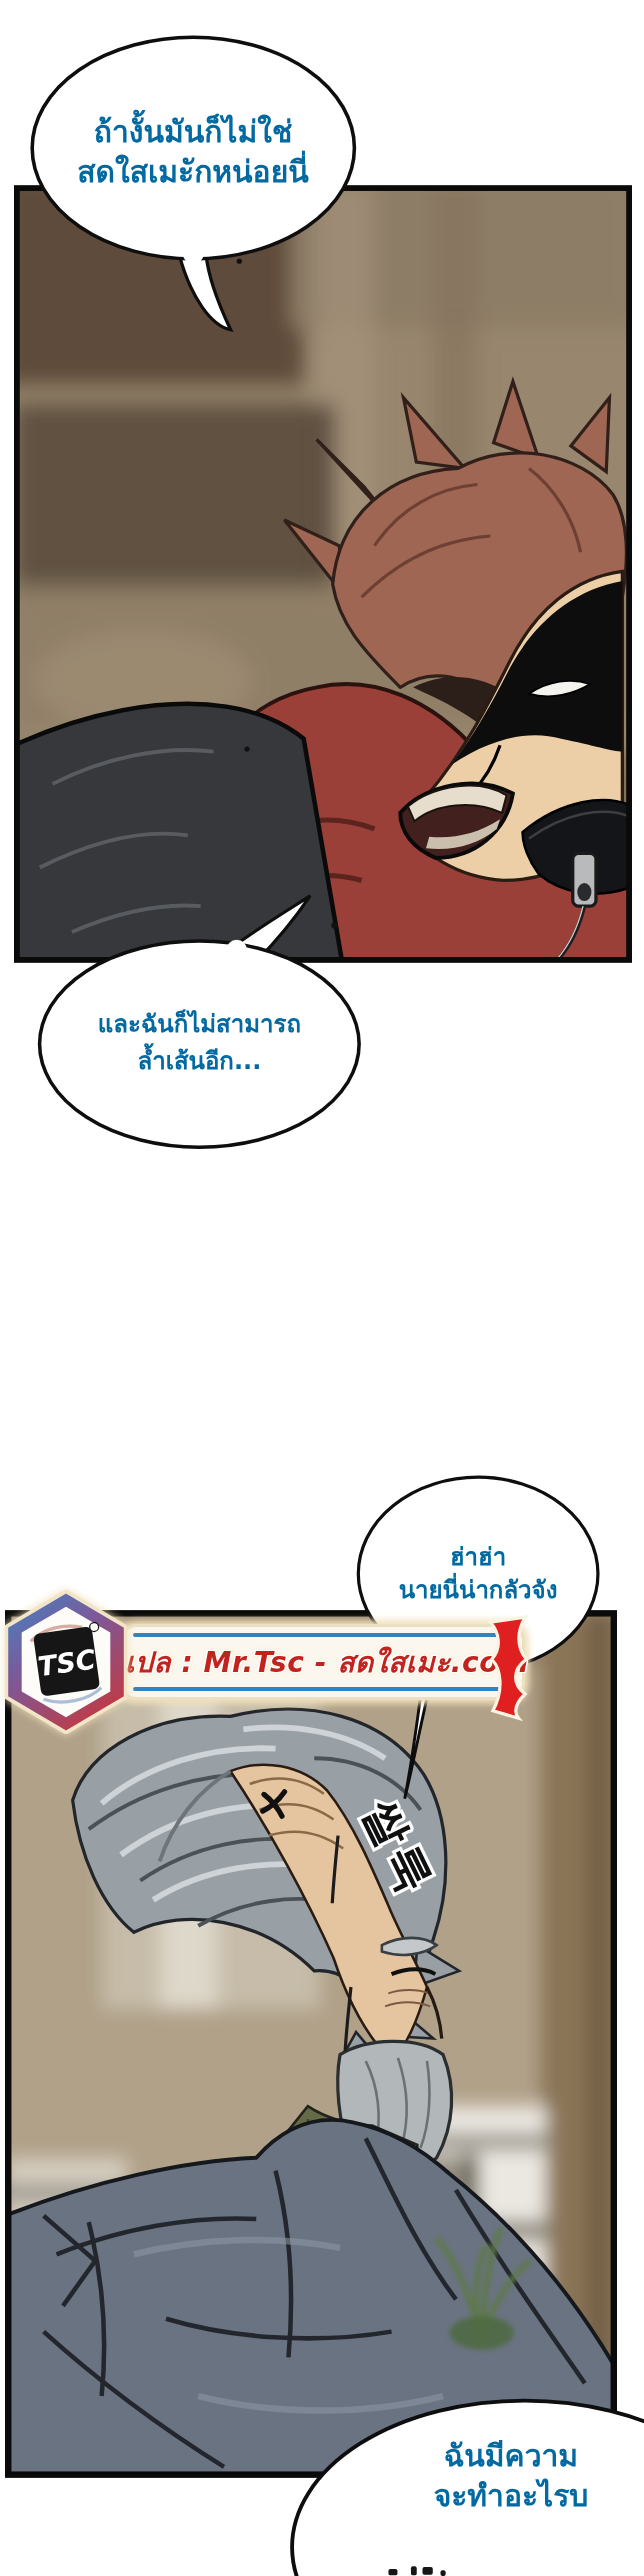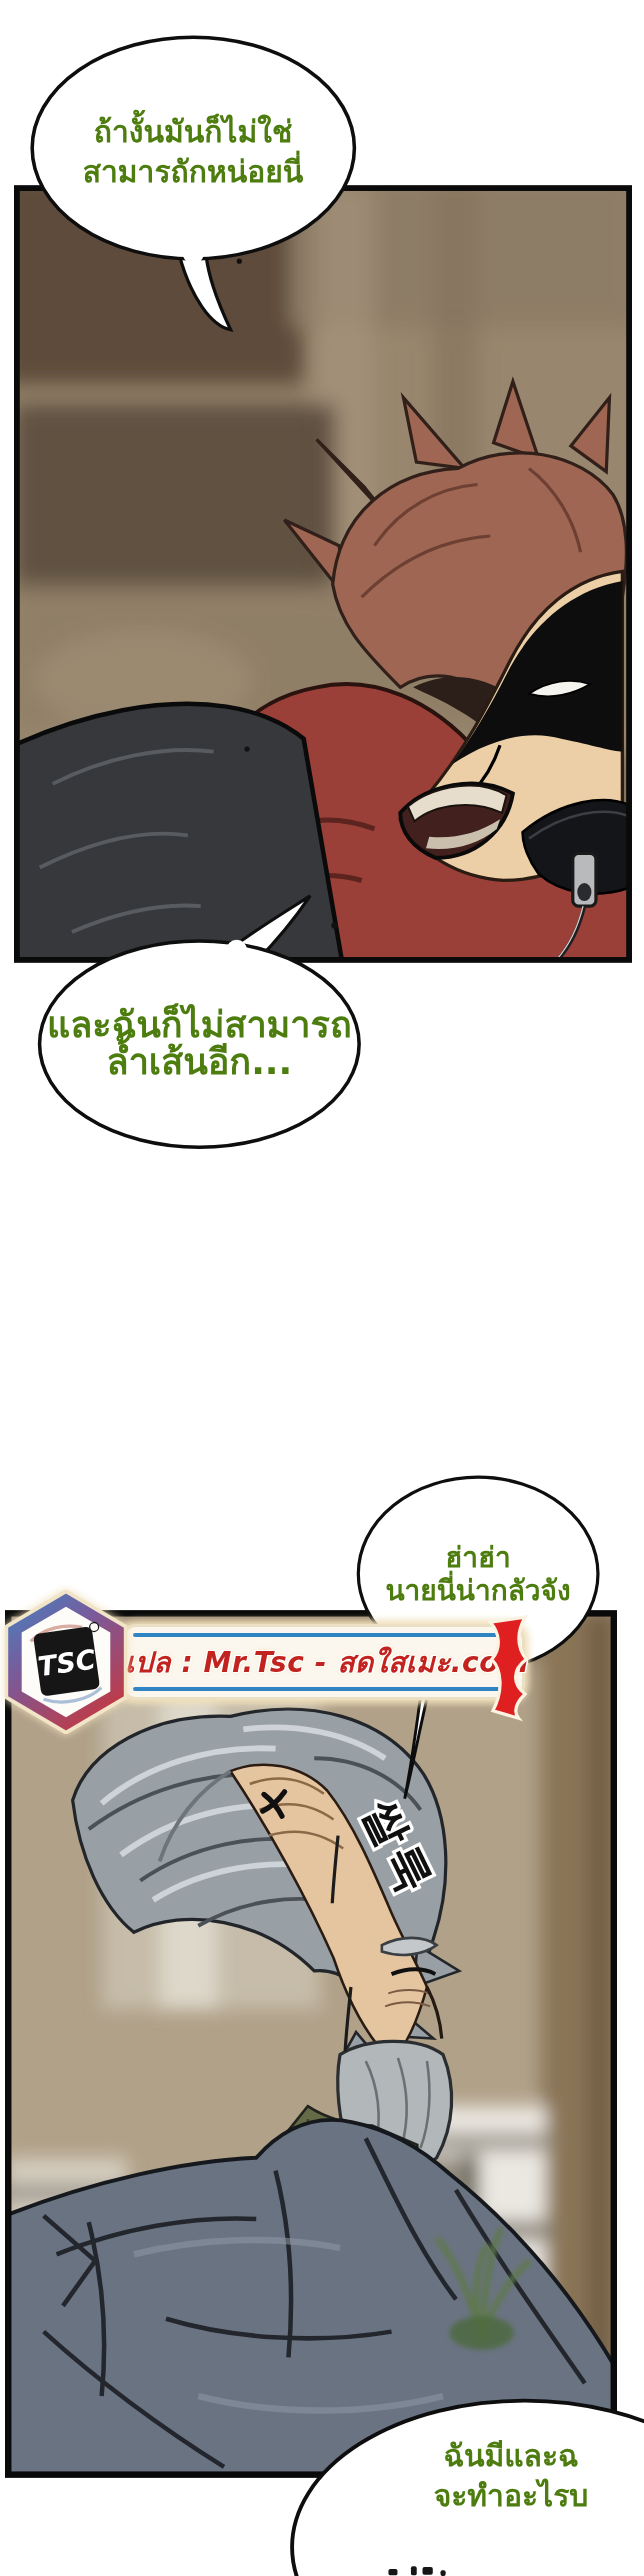--- a/index.html
+++ b/index.html
@@ -6,25 +6,25 @@
   .page{
     position:relative;width:644px;height:2576px;background:#ffffff;
     overflow:hidden;font-family:"DejaVu Sans","Liberation Sans",sans-serif;
   }
   .abs{position:absolute;}
   
   .bubble{position:absolute;z-index:5;}
   .bubble svg{position:absolute;left:0;top:0;}
   .bubble .txt{
     position:absolute;display:flex;flex-direction:column;align-items:center;
-    justify-content:center;text-align:center;color:#4d7c0f;font-weight:bold;
+    justify-content:center;text-align:center;color:#0369a1;font-weight:bold;
   }
   .b1 .txt{font-size:30px;line-height:40px;}
-  .b2 .txt{font-size:36px;line-height:37px;}
-  .b3 .txt{font-size:28px;line-height:33px;}
+  .b2 .txt{font-size:24px;line-height:37px;}
+  .b3 .txt{font-size:24px;line-height:33px;}
   .b4 .txt{font-size:30px;line-height:40px;}
   
   .panel{position:absolute;z-index:1;}
   
   .watermark{position:absolute;z-index:10;}
   .banner{
     position:absolute;left:120px;top:1623px;width:405px;height:76px;
     background:#fbf7ee;border:3.2px solid #ece0c4;border-radius:16.7px;
     box-sizing:border-box;box-shadow:0 0 6.4px 3.2px rgba(240,224,186,0.95);
     display:flex;align-items:center;justify-content:center;
@@ -246,21 +246,21 @@
   </div>
 
   <div class="bubble b1" style="left:18px;top:32px;width:348px;height:303px;">
     <svg width="348" height="303" viewBox="0 0 540 470">
       <path d="M250,345 C268,412 300,456 330,462 C310,420 296,380 292,348 Z" fill="#ffffff" stroke="#0e0e0e" stroke-width="5"></path>
       <ellipse cx="272" cy="180" rx="250" ry="172" fill="#ffffff" stroke="#0e0e0e" stroke-width="5.5"></ellipse>
       <circle cx="272" cy="344" r="16" fill="#ffffff"></circle>
     </svg>
     <div class="txt" style="left:14px;top:10.3px;width:322px;height:219px;">
       <div>ถ้างั้นมันก็ไม่ใช่</div>
-      <div>สามารถักหน่อยนี่</div>
+      <div>สดใสเมะักหน่อยนี่</div>
     </div>
   </div>
 
   <div class="bubble b2" style="left:37px;top:888px;width:335px;height:271px;">
     <svg width="335" height="271" viewBox="0 0 520 420">
       <path d="M287,104 C330,70 380,40 424,12 C390,62 360,94 340,114 Z" fill="#ffffff" stroke="#0e0e0e" stroke-width="5"></path>
       <ellipse cx="252" cy="242" rx="248" ry="160" fill="#ffffff" stroke="#0e0e0e" stroke-width="5.5"></ellipse>
       <circle cx="310" cy="96" r="16" fill="#ffffff"></circle>
     </svg>
     <div class="txt" style="left:6.4px;top:58px;width:312px;height:193px;">
@@ -284,21 +284,21 @@
     <svg width="362" height="178" viewBox="0 0 562 277">
       <ellipse cx="377" cy="232" rx="362" ry="228" fill="#ffffff" stroke="#0e0e0e" stroke-width="6"></ellipse>
       <g fill="#161616">
         <rect x="165" y="266" width="14" height="10" rx="3"></rect>
         <rect x="200" y="262" width="9" height="14" rx="3"></rect>
         <rect x="218" y="263" width="16" height="12" rx="3"></rect>
         <rect x="246" y="268" width="8" height="9" rx="3"></rect>
       </g>
     </svg>
     <div class="txt" style="left:71px;top:36px;width:316px;height:84px;">
-      <div>ฉันมีและฉ</div>
+      <div>ฉันมีความ</div>
       <div>จะทำอะไรบ</div>
     </div>
   </div>
 
   <div class="watermark" style="left:0;top:1585px;width:644px;height:155px;">
 
     <div class="banner" style="left:120px;top:39px;">
       <div class="bar top"></div>
       <div class="bar bot"></div>
       <div class="btxt">แปล : Mr.Tsc - สดใสเมะ.com</div>

